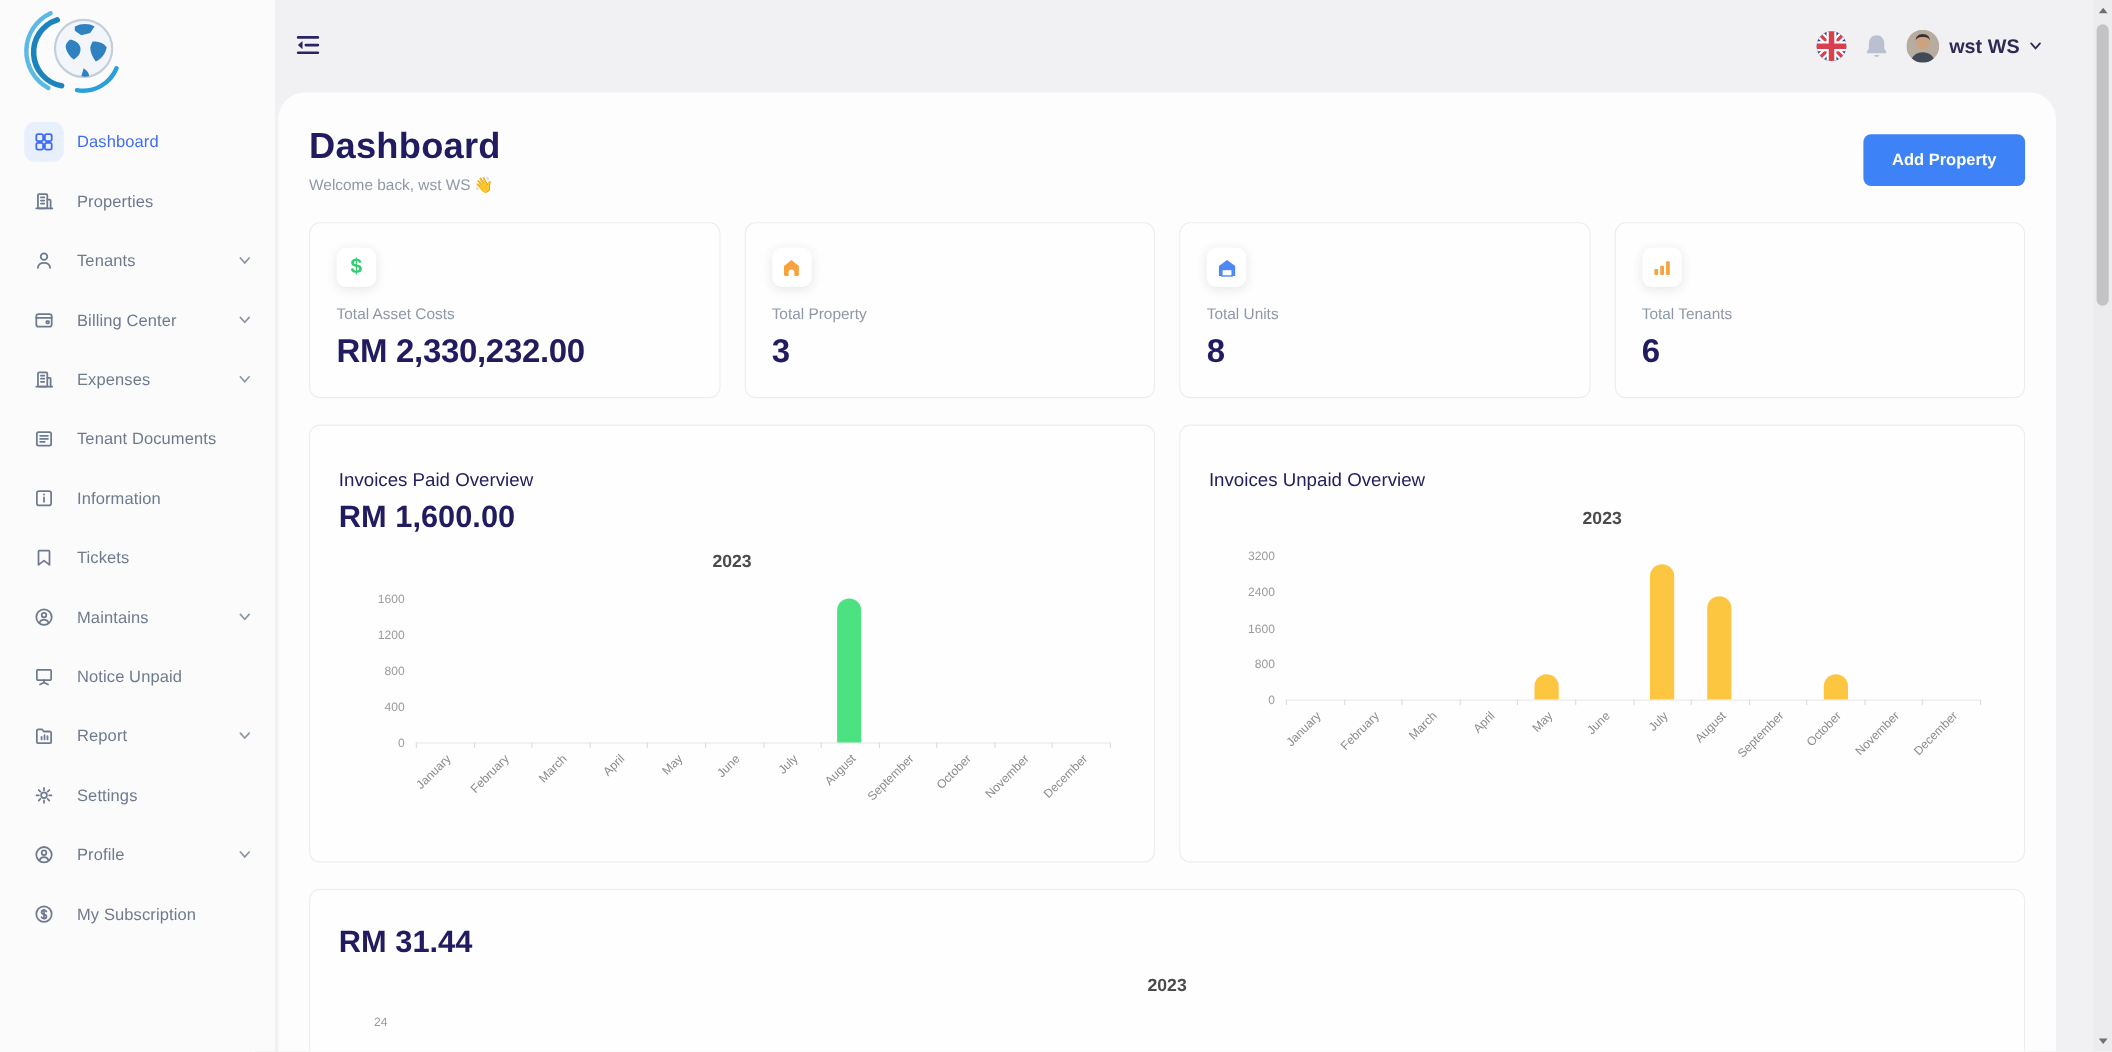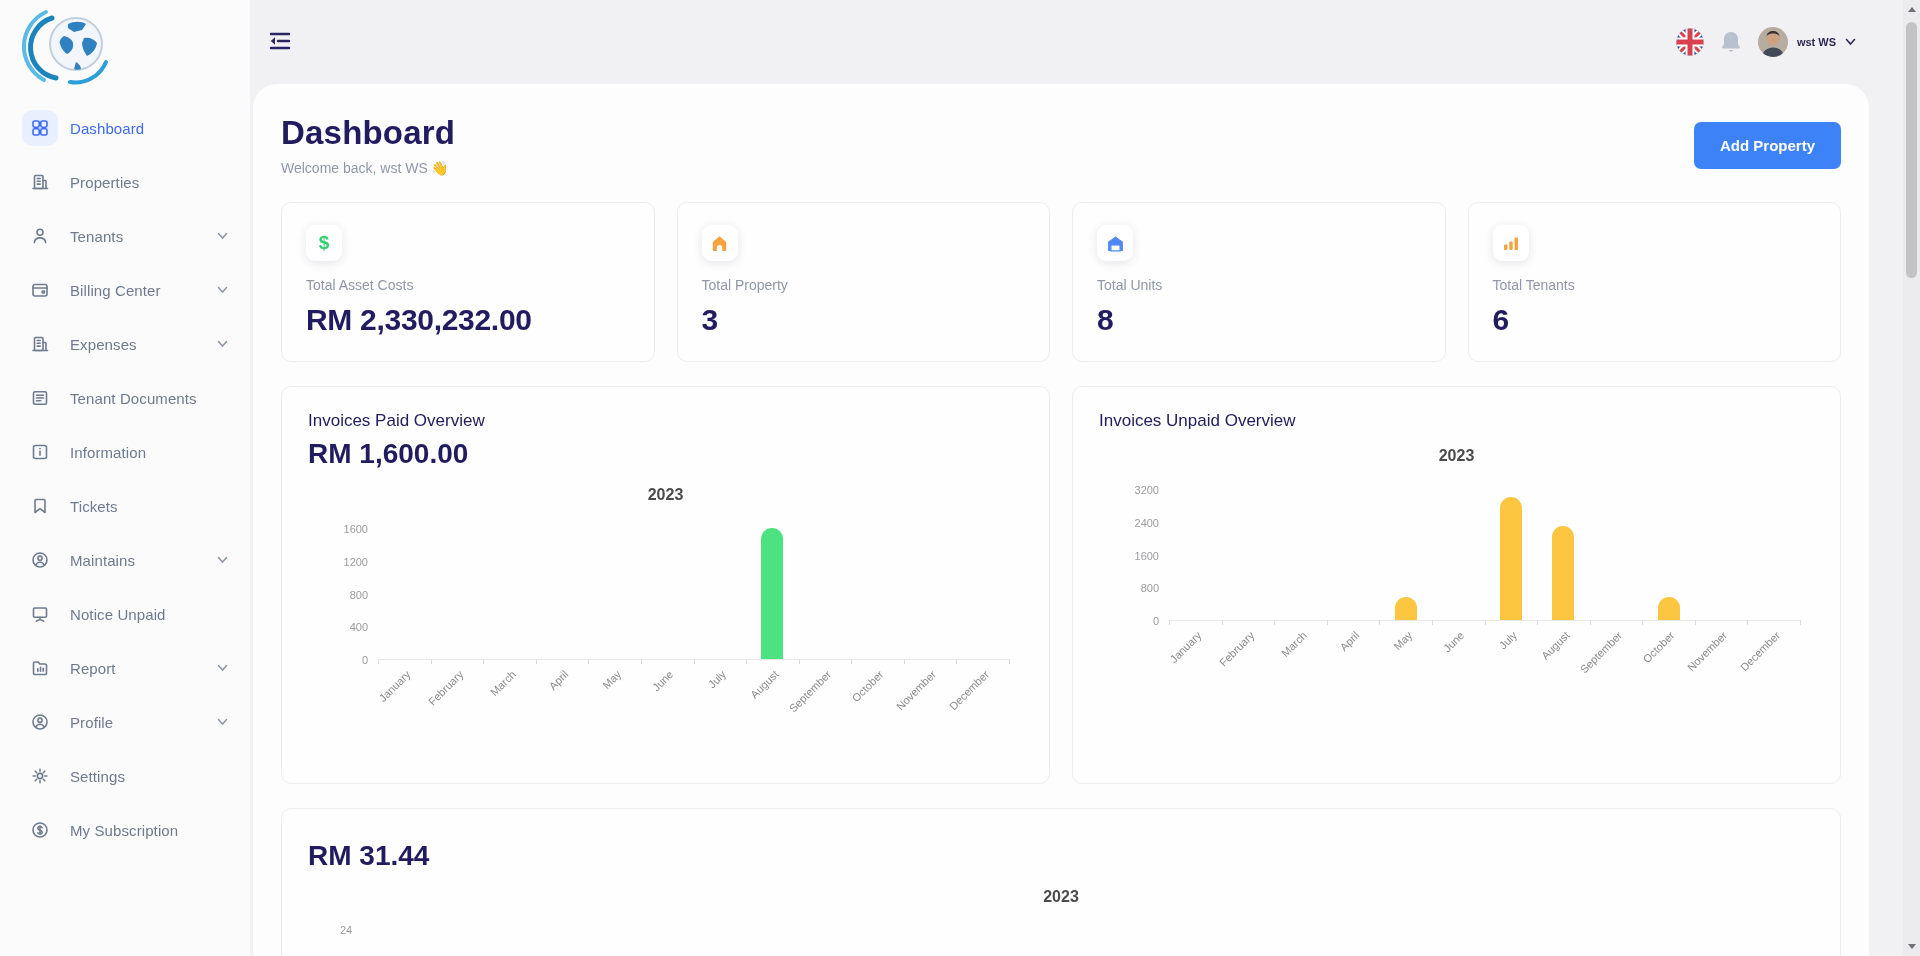--- a/index.html
+++ b/index.html
@@ -24,21 +24,21 @@
 
   
   .main { position:absolute; left:250px; top:0; right:0; bottom:0; background:#f1f1f3; }
   .topbar { position:absolute; left:0; top:0; right:0; height:84px;
     display:flex; align-items:center; padding:0 64px 0 12px; }
   .collapse { background:none; border:none; cursor:pointer; padding:6px; }
   .top-right { margin-left:auto; display:flex; align-items:center; gap:16px; }
   .iconbtn { background:none; border:none; cursor:pointer; display:flex; align-items:center; }
   .userbox { display:flex; align-items:center; gap:9px; cursor:pointer; }
   .avatar { width:30px; height:30px; border-radius:50%; overflow:hidden; display:block; }
-  .uname { font-size:11px; font-weight:700; color:#2d2a55; }
+  .uname { font-size:18px; font-weight:700; color:#2d2a55; }
 
   
   .panel { position:absolute; left:3px; top:84px; width:1616px; height:1200px;
     background:#fdfdfe; border-radius:24px 24px 0 0; padding:30px 28px; }
   .page-head { display:flex; align-items:flex-start; margin-bottom:26px; }
   .page-head h1 { font-size:33px; font-weight:700; color:#211c5f; letter-spacing:.2px; }
   .welcome { margin-top:8px; font-size:14px; color:#8f98a9; }
   .btn-primary { margin-left:auto; margin-top:8px; background:#3d83f7; color:#fff;
     border:none; border-radius:7px; font-size:15px; font-weight:700;
     padding:15px 26px; cursor:pointer; font-family:inherit; }
@@ -49,21 +49,21 @@
   .stat { flex:1; height:160px; padding:22px 24px; }
   .stat-ic { width:36px; height:36px; border-radius:9px; background:#fff;
     box-shadow:0 2px 10px rgba(40,50,80,.12); display:flex; align-items:center;
     justify-content:center; margin-bottom:16px; }
   .stat-ic .dollar { font-size:19px; font-weight:700; color:#2fcf70; }
   .stat-label { font-size:14px; color:#8f98a9; margin-bottom:10px; }
   .stat-value { font-size:30px; font-weight:600; color:#211c5f; letter-spacing:-.3px; }
 
   
   .charts-row { display:flex; gap:22px; margin-bottom:24px; }
-  .chart-card { flex:1; height:398px; padding:24px 26px; }
+  .chart-card { flex:1; height:398px; padding:40px 26px; }
   .chart-card h3, .expenses-card h3 { font-size:17px; font-weight:500; color:#23205e; }
   .amount { font-size:28px; font-weight:600; color:#211c5f; margin-top:7px; }
   .chart-title { text-align:center; font-size:16px; font-weight:700; color:#4b4b4d;
     margin-top:16px; }
   .chart-body { position:relative; height:218px; margin-top:25px; }
   .plot { position:absolute; left:70px; right:14px; top:0; height:131px;
     border-bottom:1px solid #e8e8eb; }
   .ylab { position:absolute; right:calc(100% + 10px); font-size:11px; color:#9c9c9f;
     white-space:nowrap; }
   .bar { position:absolute; bottom:0; width:22px; border-radius:11px 11px 0 0; }
@@ -238,40 +238,40 @@
           <span class="nlabel">Report</span>
           <span class="nchev">
             <svg width="11" height="8" viewBox="0 0 11 8">
               <path d="M1.5 1.5 5.5 6l4-4.5" fill="none" stroke="currentColor" stroke-width="1.5" stroke-linecap="round"></path>
             </svg>
           </span>
         </div>
         <div class="nav-item">
           <span class="nicon">
             <svg width="20" height="20" viewBox="0 0 20 20">
+              <circle cx="10" cy="10" r="2.6" fill="none" stroke="currentColor" stroke-width="1.6" stroke-linecap="round" stroke-linejoin="round"></circle>
+              <path d="M10 3.2v2.1M10 14.7v2.1M3.2 10h2.1M14.7 10h2.1M5.2 5.2l1.5 1.5M13.3 13.3l1.5 1.5M14.8 5.2l-1.5 1.5M6.7 13.3l-1.5 1.5" fill="none" stroke="currentColor" stroke-width="1.6" stroke-linecap="round" stroke-linejoin="round"></path>
+            </svg>
+          </span>
+          <span class="nlabel">Settings</span>
+        </div>
+        <div class="nav-item">
+          <span class="nicon">
+            <svg width="20" height="20" viewBox="0 0 20 20">
               <circle cx="10" cy="10" r="7" fill="none" stroke="currentColor" stroke-width="1.6" stroke-linecap="round" stroke-linejoin="round"></circle>
               <circle cx="10" cy="8.2" r="2.1" fill="none" stroke="currentColor" stroke-width="1.6" stroke-linecap="round" stroke-linejoin="round"></circle>
               <path d="M5.8 15.2c.7-2 2.3-3 4.2-3s3.5 1 4.2 3" fill="none" stroke="currentColor" stroke-width="1.6" stroke-linecap="round" stroke-linejoin="round"></path>
             </svg>
           </span>
           <span class="nlabel">Profile</span>
           <span class="nchev">
             <svg width="11" height="8" viewBox="0 0 11 8">
               <path d="M1.5 1.5 5.5 6l4-4.5" fill="none" stroke="currentColor" stroke-width="1.5" stroke-linecap="round"></path>
             </svg>
           </span>
-        </div>
-        <div class="nav-item">
-          <span class="nicon">
-            <svg width="20" height="20" viewBox="0 0 20 20">
-              <circle cx="10" cy="10" r="2.6" fill="none" stroke="currentColor" stroke-width="1.6" stroke-linecap="round" stroke-linejoin="round"></circle>
-              <path d="M10 3.2v2.1M10 14.7v2.1M3.2 10h2.1M14.7 10h2.1M5.2 5.2l1.5 1.5M13.3 13.3l1.5 1.5M14.8 5.2l-1.5 1.5M6.7 13.3l-1.5 1.5" fill="none" stroke="currentColor" stroke-width="1.6" stroke-linecap="round" stroke-linejoin="round"></path>
-            </svg>
-          </span>
-          <span class="nlabel">Settings</span>
         </div>
         <div class="nav-item">
           <span class="nicon">
             <svg width="20" height="20" viewBox="0 0 20 20">
               <circle cx="10" cy="10" r="7" fill="none" stroke="currentColor" stroke-width="1.6" stroke-linecap="round" stroke-linejoin="round"></circle>
               <path d="M10 6v8" fill="none" stroke="currentColor" stroke-width="1.6" stroke-linecap="round" stroke-linejoin="round"></path>
               <path d="M12.2 7.6c-.5-.7-1.3-1.1-2.2-1.1-1.2 0-2.2.8-2.2 1.8s.9 1.6 2.2 1.9c1.3.3 2.2.9 2.2 1.9s-1 1.8-2.2 1.8c-.9 0-1.7-.4-2.2-1.1" fill="none" stroke="currentColor" stroke-width="1.6" stroke-linecap="round" stroke-linejoin="round"></path>
             </svg>
           </span>
           <span class="nlabel">My Subscription</span>

